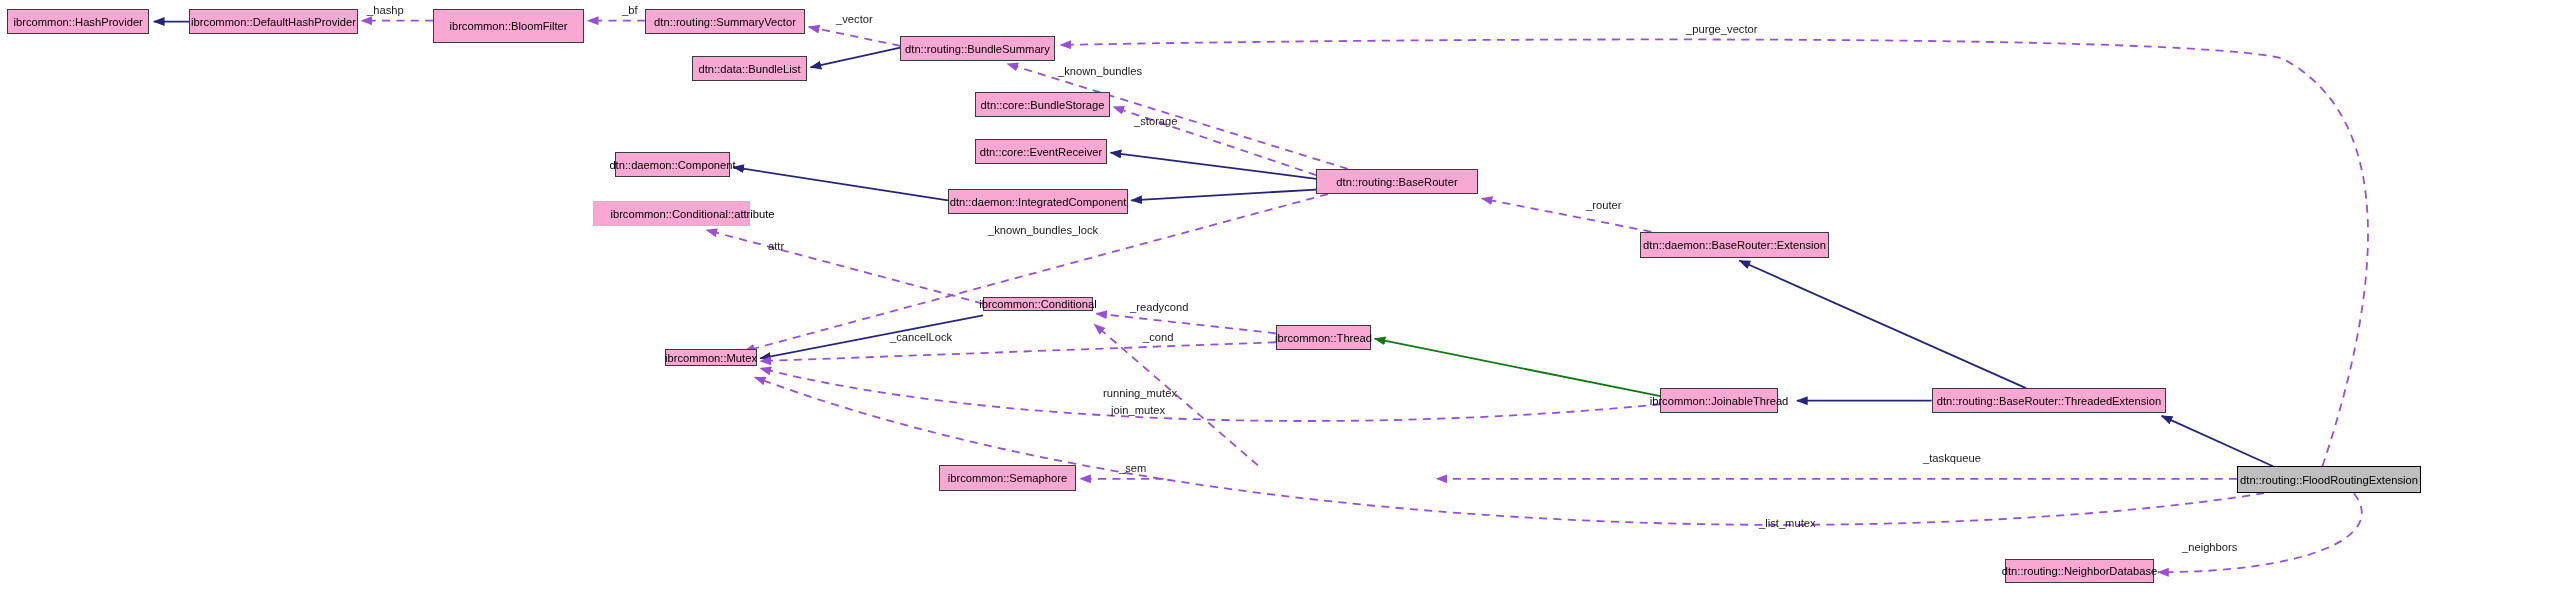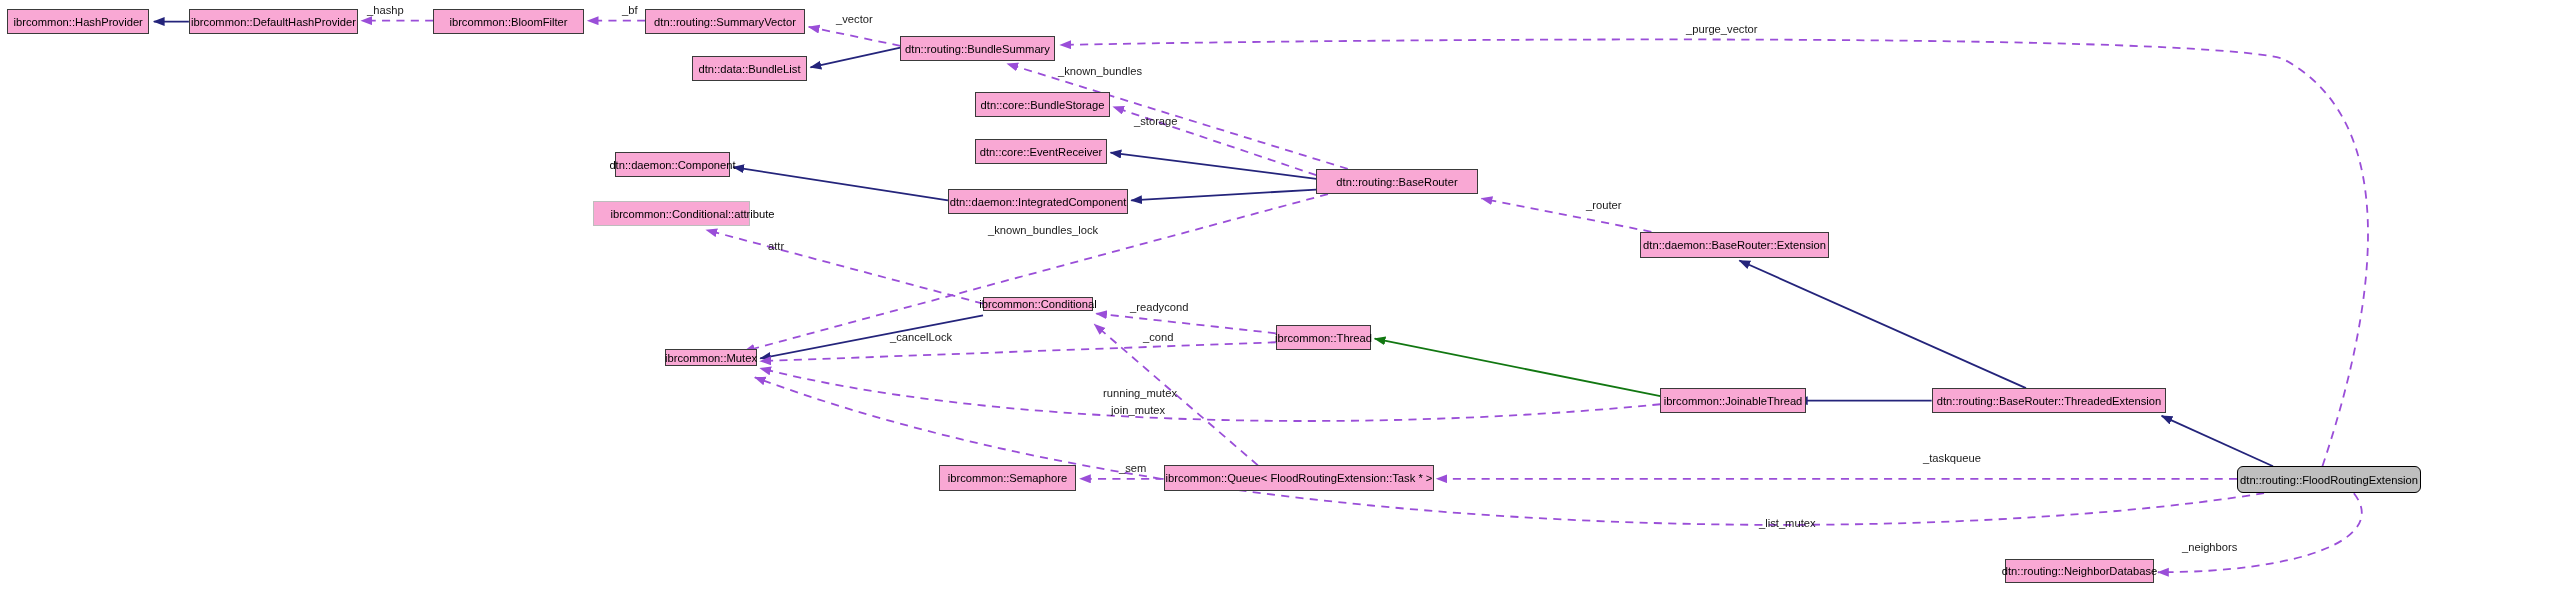--- a/index.html
+++ b/index.html
@@ -14,21 +14,21 @@
   .node{
     position:absolute;
     box-sizing:border-box;
     background:#f9a8d4;
     border:1.8px solid #3a3a3a;
     display:flex;align-items:center;justify-content:center;
     font-size:11.2px;color:#000;
     white-space:nowrap;
     z-index:2;
   }
-  .node.focus{background:#bfbfbf;border-color:#000;border-radius:6px;}
+  .node.focus{background:#bfbfbf;border-color:#000;}
   .node.plain{border-color:#bdbdbd;padding-left:42px;}
   .elabel{
     position:absolute;
     font-size:11.2px;color:#1a1a1a;
     white-space:nowrap;
     z-index:3;
   }
 </style>
 </head>
 <body>
@@ -78,38 +78,37 @@
       <path d="M 1848,450 C 1500,484 1090,472 846,410" marker-end="url(#mP)"></path>
       <path d="M 1295,533 L 1202,533" marker-end="url(#mP)"></path>
       <path d="M 2490,533 L 1599,533" marker-end="url(#mP)"></path>
       <path d="M 2520,549 C 2150,608 1350,610 840,420" marker-end="url(#mP)"></path>
       <path d="M 2620,549 C 2660,600 2560,637 2402,637" marker-end="url(#mP)"></path>
     </g>
   </svg>
 
   <div class="node" style="left:7.2px;top:9px;width:142px;height:25px">ibrcommon::HashProvider</div>
   <div class="node" style="left:189px;top:9px;width:169px;height:25px">ibrcommon::DefaultHashProvider</div>
-  <div class="node" style="left:433px;top:9px;width:151px;height:25px">ibrcommon::BloomFilter</div>
+  <div class="node" style="left:433px;top:9px;width:151px;height:34px">ibrcommon::BloomFilter</div>
   <div class="node" style="left:645px;top:9px;width:160px;height:25px">dtn::routing::SummaryVector</div>
   <div class="node" style="left:692px;top:56px;width:115px;height:25px">dtn::data::BundleList</div>
   <div class="node" style="left:900px;top:36px;width:155px;height:25px">dtn::routing::BundleSummary</div>
   <div class="node" style="left:975px;top:92px;width:135px;height:25px">dtn::core::BundleStorage</div>
   <div class="node" style="left:975px;top:139px;width:132px;height:25px">dtn::core::EventReceiver</div>
   <div class="node" style="left:615px;top:152px;width:115px;height:25px">dtn::daemon::Component</div>
   <div class="node plain" style="left:593px;top:201px;width:157px;height:25px">ibrcommon::Conditional::attribute</div>
   <div class="node" style="left:948px;top:189px;width:180px;height:25px">dtn::daemon::IntegratedComponent</div>
   <div class="node" style="left:1316px;top:169px;width:162px;height:25px">dtn::routing::BaseRouter</div>
   <div class="node" style="left:1640px;top:232px;width:189px;height:26px">dtn::daemon::BaseRouter::Extension</div>
   <div class="node" style="left:983px;top:297px;width:110px;height:14px">ibrcommon::Conditional</div>
   <div class="node" style="left:665px;top:349px;width:92px;height:17px">ibrcommon::Mutex</div>
   <div class="node" style="left:1276px;top:325px;width:95px;height:25px">ibrcommon::Thread</div>
-  <div class="node" style="left:1660px;top:388px;width:146px;height:25px">ibrcommon::JoinableThread</div>
+  <div class="node" style="left:1660px;top:388px;width:118px;height:25px">ibrcommon::JoinableThread</div>
   <div class="node" style="left:1932px;top:388px;width:234px;height:25px">dtn::routing::BaseRouter::ThreadedExtension</div>
   <div class="node" style="left:939px;top:465px;width:137px;height:26px">ibrcommon::Semaphore</div>
-  <div class="node" style="left:1164px;top:465px;width:270px;height:26px">ibrcommon::Queue&lt; FloodRoutingExtension::Task * &gt;</div>
   <div class="node focus" style="left:2237px;top:466px;width:184px;height:27px">dtn::routing::FloodRoutingExtension</div>
   <div class="node" style="left:2005px;top:559px;width:149px;height:24px">dtn::routing::NeighborDatabase</div>
 
   <div class="elabel" style="left:367px;top:3.6px">_hashp</div>
   <div class="elabel" style="left:622px;top:3.6px">_bf</div>
   <div class="elabel" style="left:836px;top:12.6px">_vector</div>
   <div class="elabel" style="left:1686px;top:22.5px">_purge_vector</div>
   <div class="elabel" style="left:1058px;top:65px">_known_bundles</div>
   <div class="elabel" style="left:1134px;top:115px">_storage</div>
   <div class="elabel" style="left:988px;top:224px">_known_bundles_lock</div>

